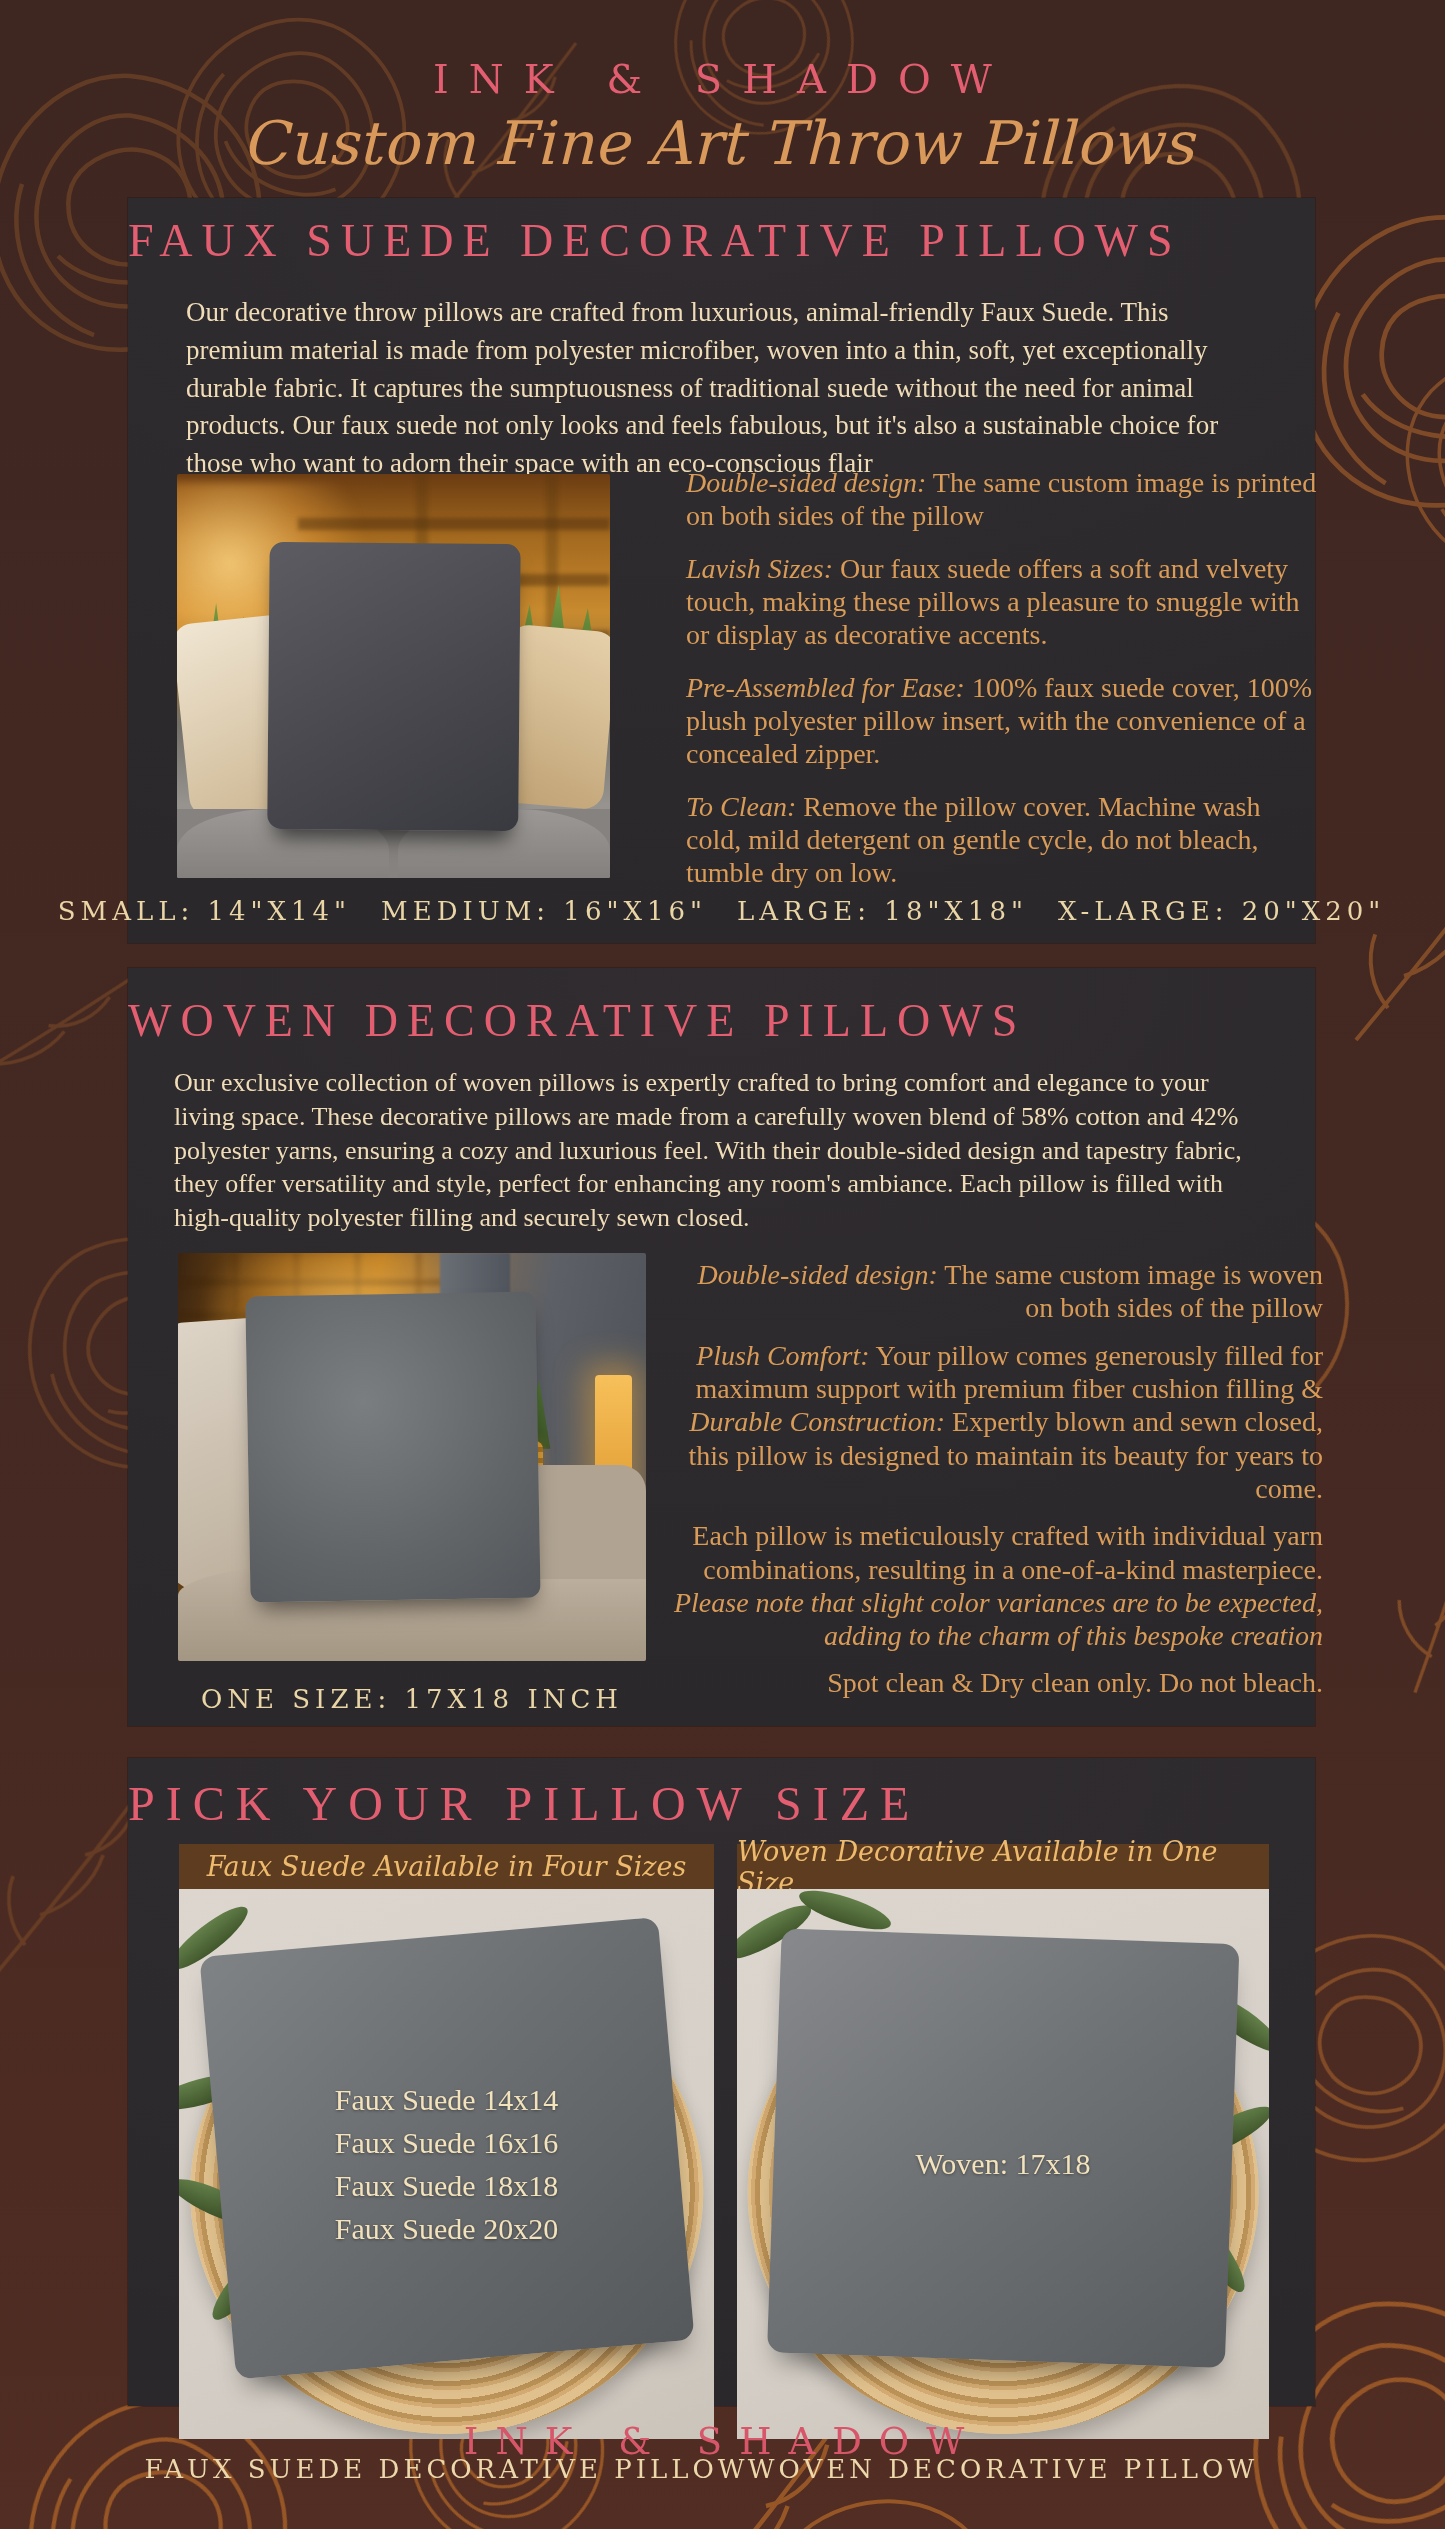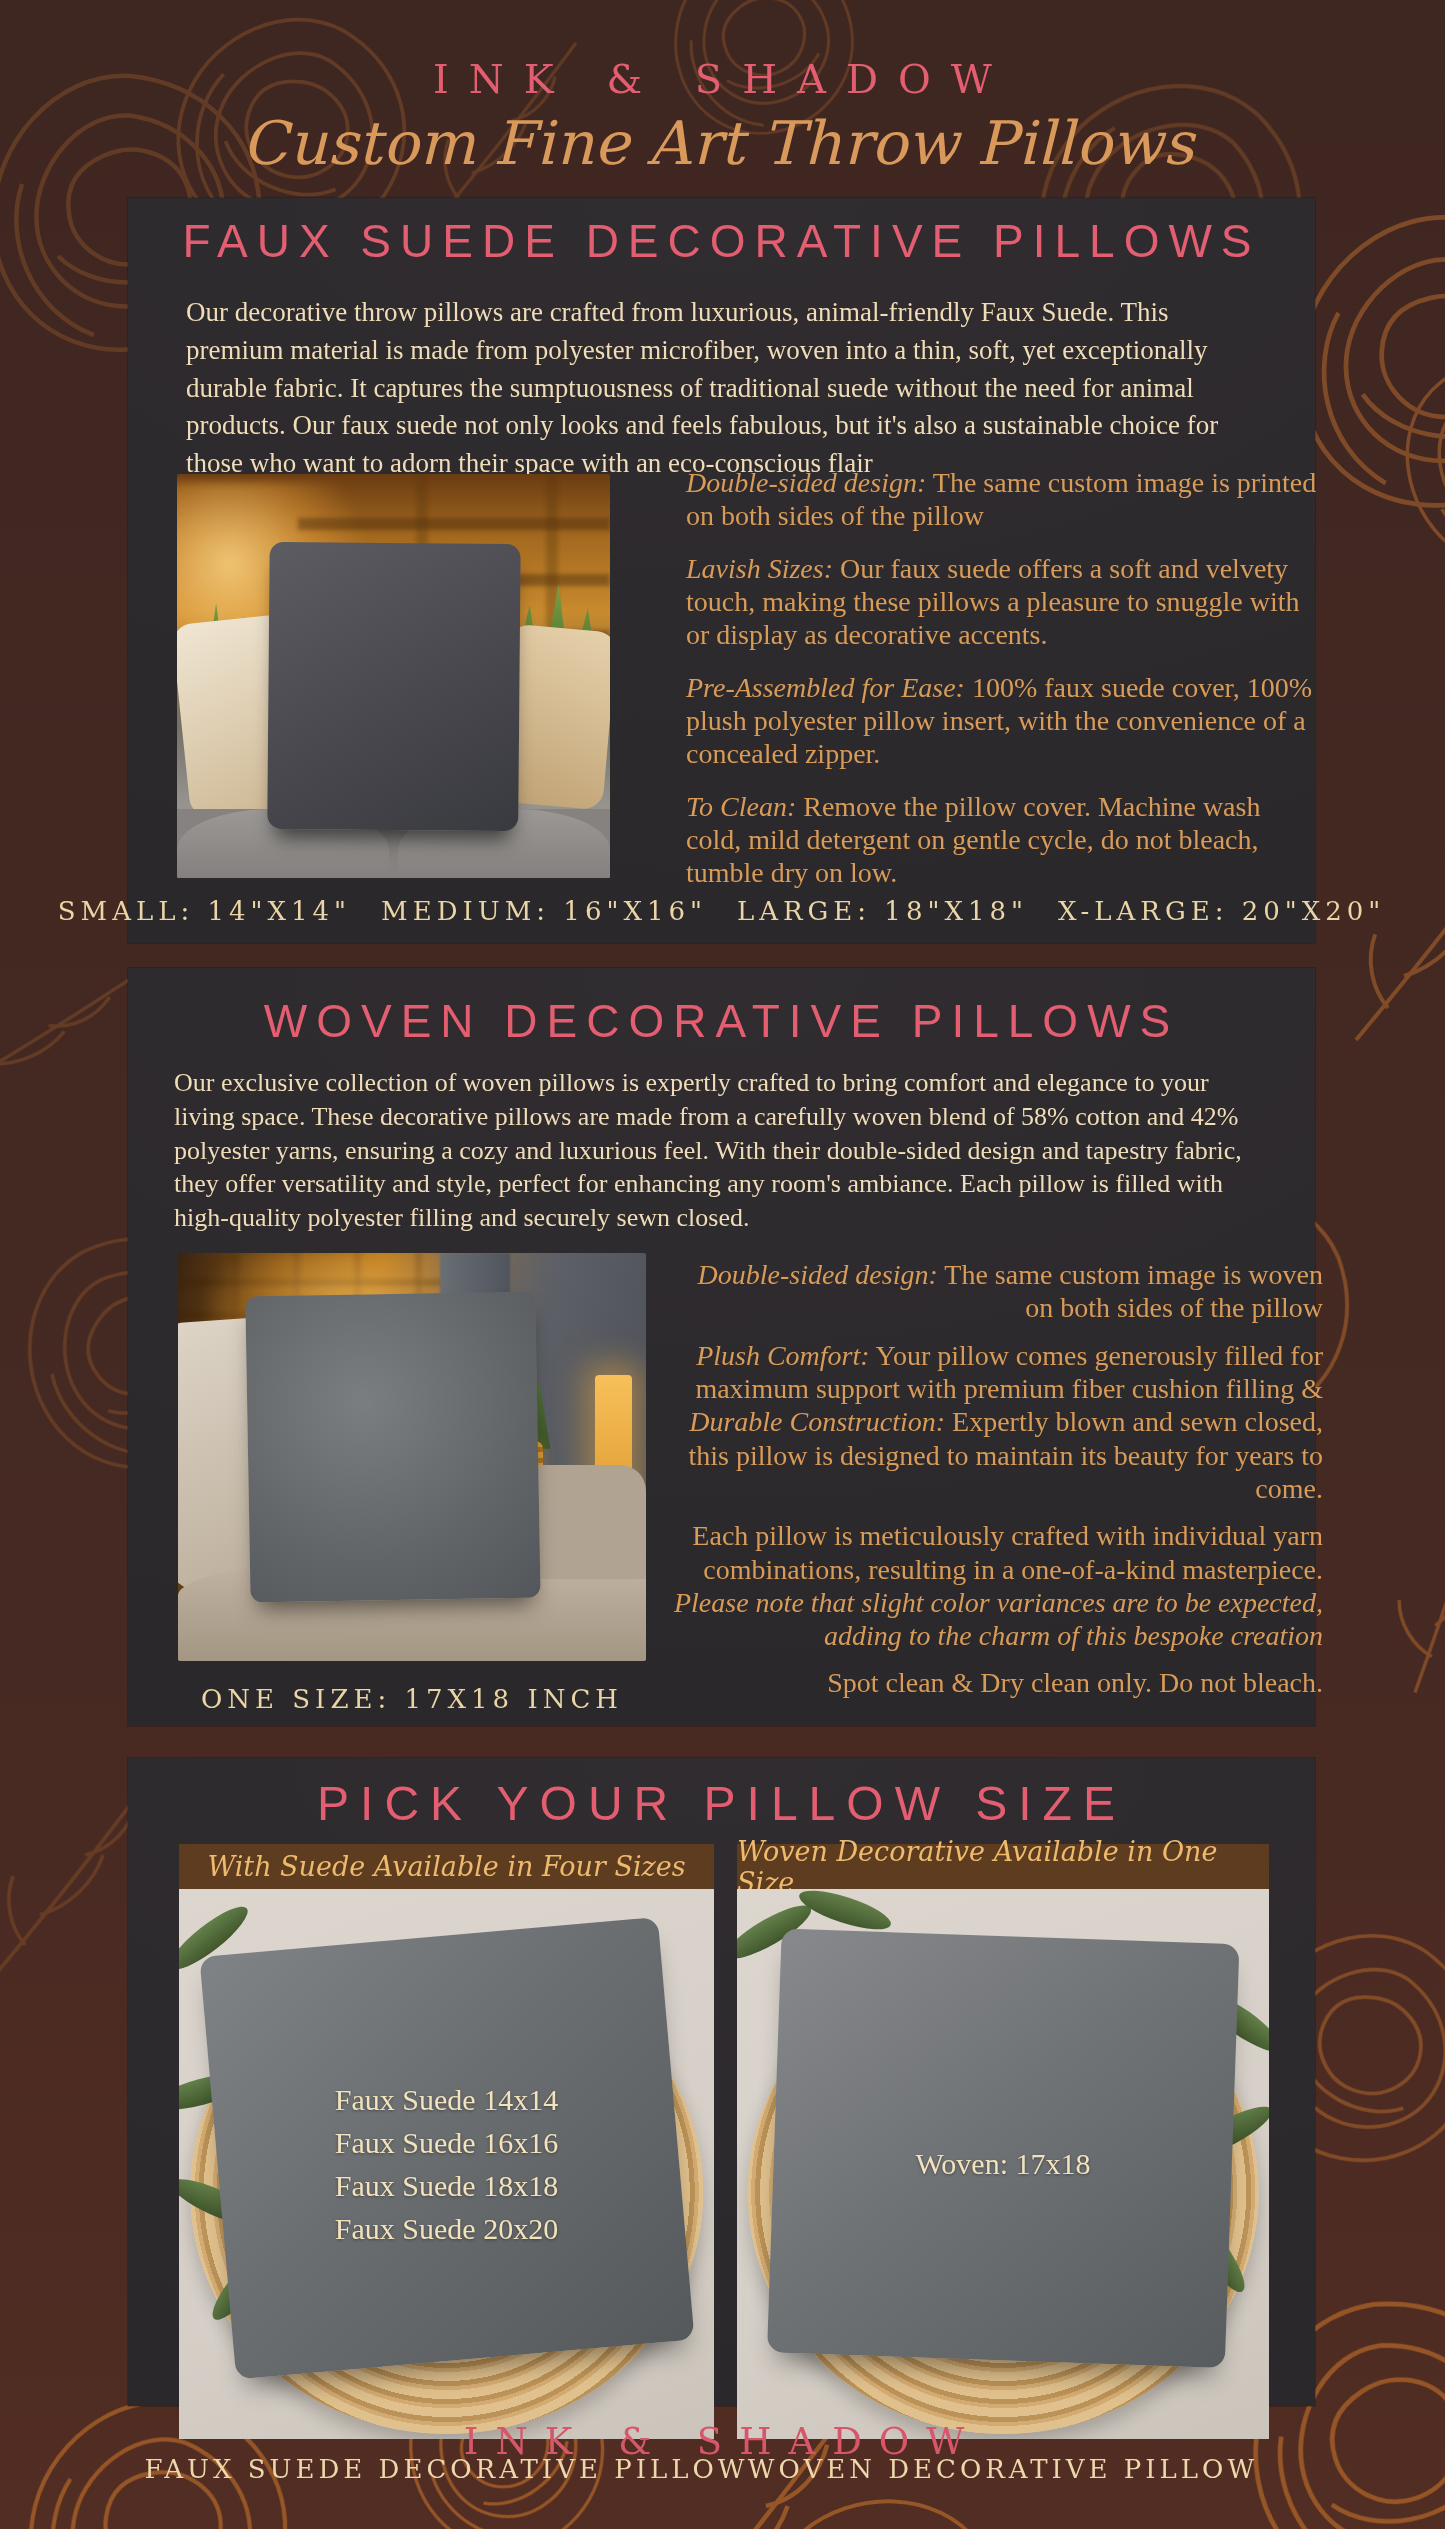--- a/index.html
+++ b/index.html
@@ -26,22 +26,22 @@
   .panel{
     position:absolute; left:128px; width:1187px; z-index:1;
     background:radial-gradient(120% 100% at 50% 0%, #302c2f 0%, #2d2a2d 60%, #2b282b 100%);
     box-shadow:0 0 0 1px #00000033;
   }
   .panel-faux  {top:198px;  height:745px;}
   .panel-woven {top:968px;  height:758px;}
   .panel-picker{top:1758px; height:648px;}
 
   .panel h2{
-    position:absolute; left:0; right:0; margin:0; text-align:center;
-    font-family:Liberation Sans, sans-serif; font-weight:400;
+    position:absolute; left:0; right:0; margin:0; text-align:left;
+    font-family:Liberation Serif, serif; font-weight:400;
     color:#e25e70; letter-spacing:9px; font-size:46px; line-height:1;
   }
   .panel-faux h2{top:20px;}
   .panel-woven h2{top:30px;}
   .panel-picker h2{top:22px; font-size:48px; letter-spacing:11px;}
 
   .intro{
     position:absolute; margin:0; text-align:left; color:#f0ddb8;
   }
   .panel-faux .intro{left:58px; right:58px; top:96px; font-size:27px; line-height:1.40;}
@@ -278,21 +278,21 @@
 
     <div class="one-size">ONE SIZE: 17X18 INCH</div>
   </section>
 
   <section class="panel panel-picker">
     <h2>PICK YOUR PILLOW SIZE</h2>
 
     <div class="picker-cols">
 
       <div class="pick-col">
-        <div class="col-banner">With Suede Available in Four Sizes</div>
+        <div class="col-banner">Faux Suede Available in Four Sizes</div>
         <div class="col-photo">
           <div class="b-bg"></div>
           <div class="b-basket"></div>
           <div class="b-leaf" style="left:-18px; top:36px; transform:rotate(-38deg);"></div>
           <div class="b-leaf" style="left:6px; top:96px; transform:rotate(-68deg);"></div>
           <div class="b-leaf" style="left:-26px; top:190px; transform:rotate(-15deg);"></div>
           <div class="b-leaf" style="left:-12px; top:300px; transform:rotate(24deg);"></div>
           <div class="b-leaf" style="left:18px; top:380px; transform:rotate(-50deg);"></div>
           <div class="b-pillow"></div>
           <div class="overlay">

